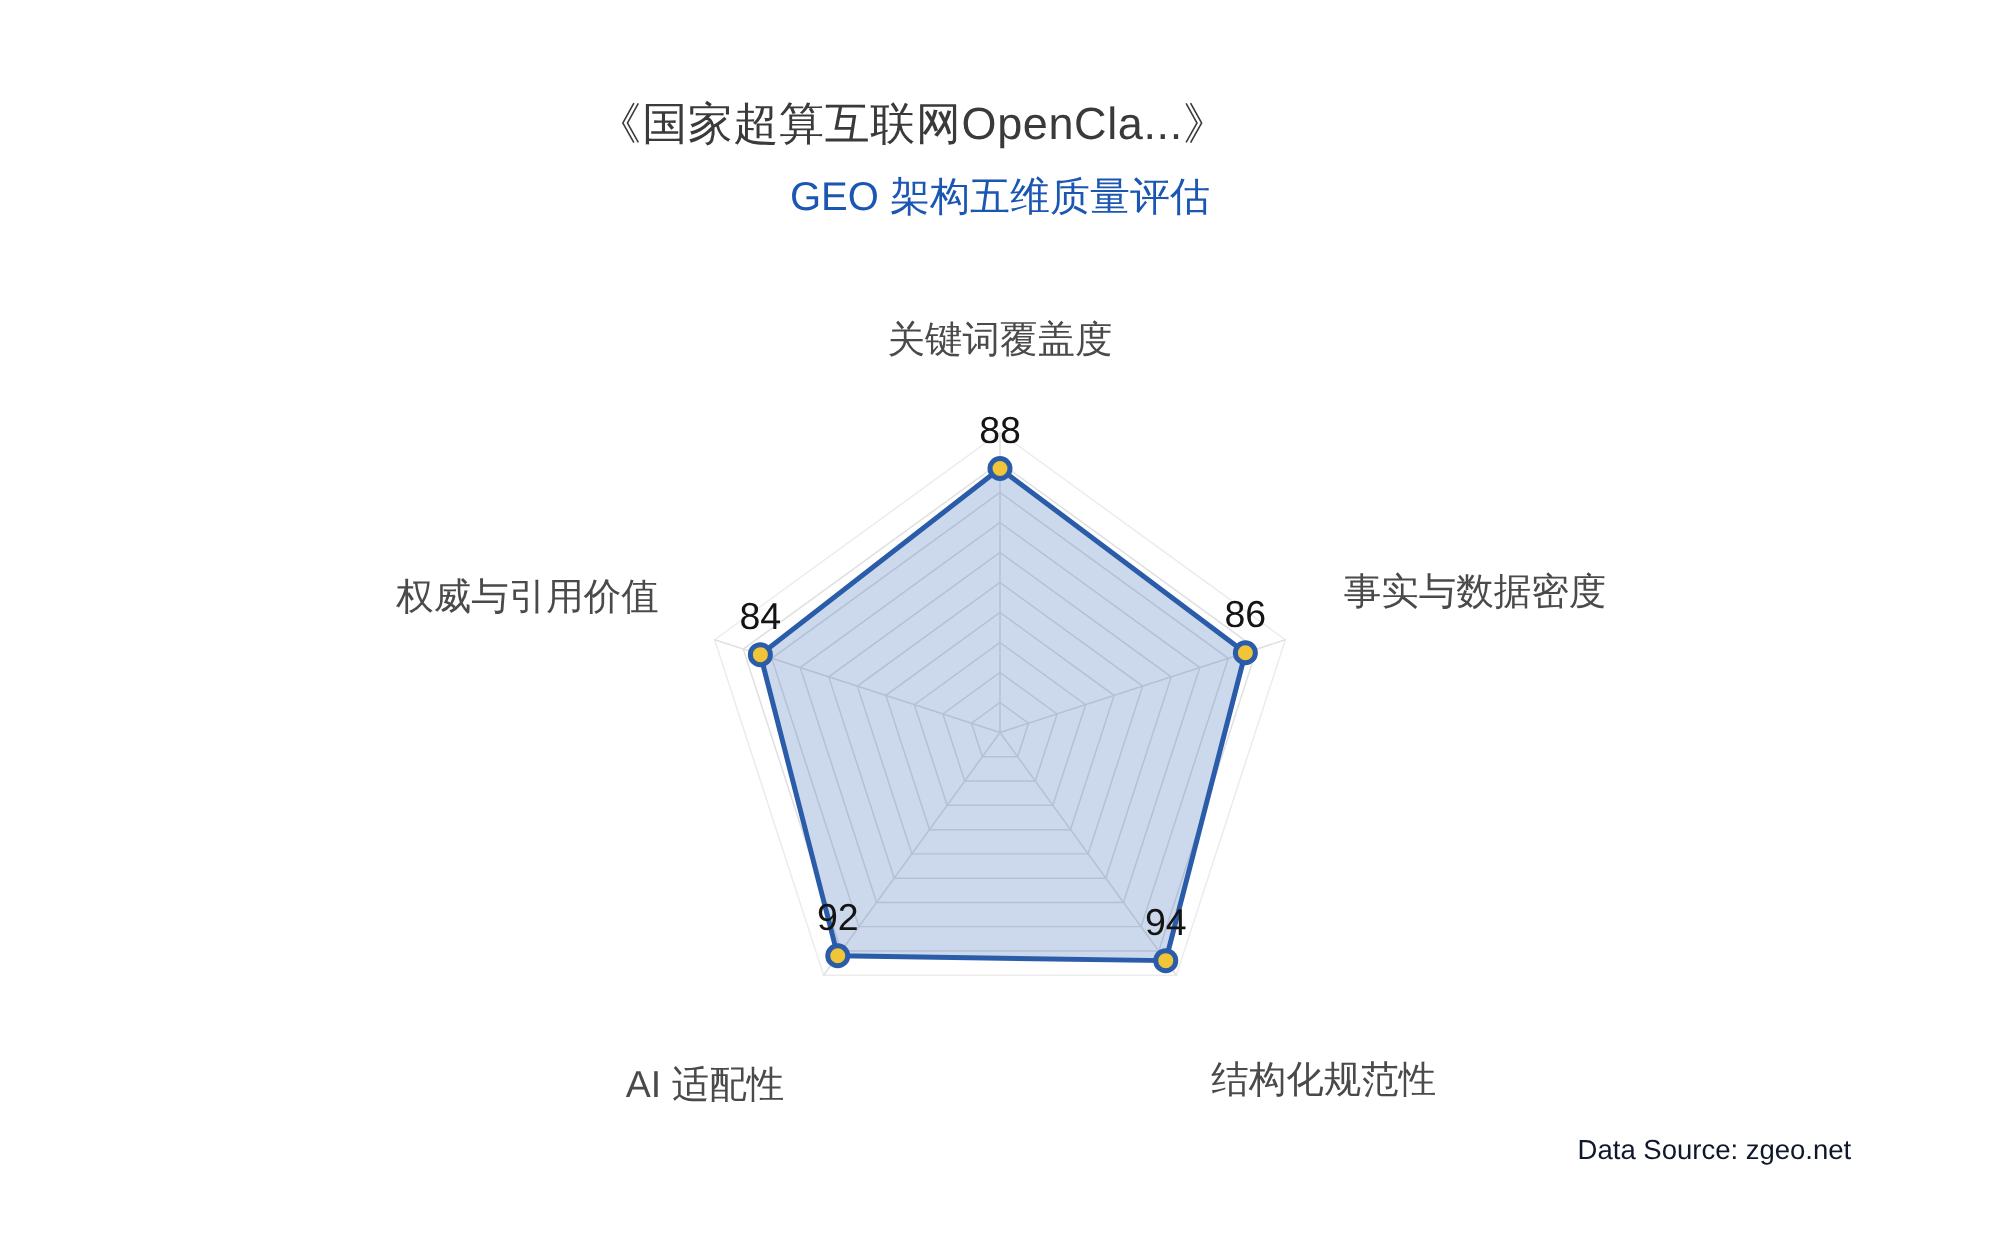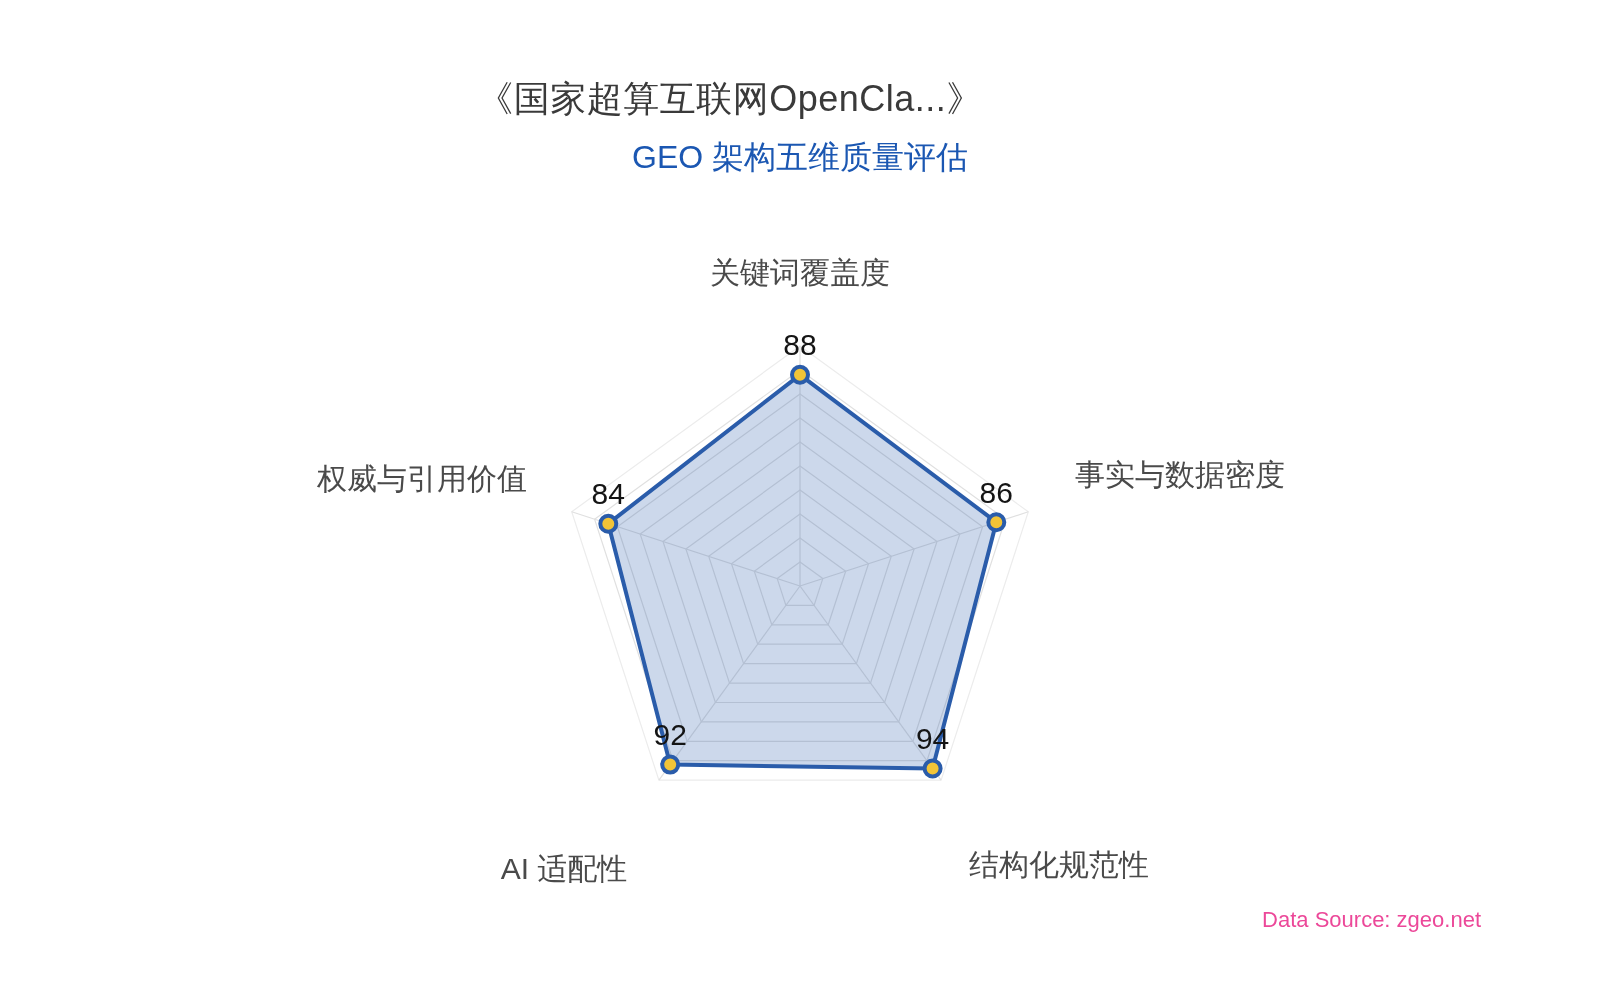--- a/index.html
+++ b/index.html
@@ -56,14 +56,14 @@
       <circle cx="670.2" cy="764.6" r="8" fill="#f2c437" stroke="#2a5caa" stroke-width="4"></circle>
       <text x="670.2" y="734.6" text-anchor="middle" dominant-baseline="central" font-size="30" fill="#141414">92</text>
       <circle cx="608.3" cy="523.7" r="8" fill="#f2c437" stroke="#2a5caa" stroke-width="4"></circle>
       <text x="608.3" y="493.7" text-anchor="middle" dominant-baseline="central" font-size="30" fill="#141414">84</text>
       <text x="800" y="272" text-anchor="middle" dominant-baseline="central" font-size="30" fill="#4a4a4a">关键词覆盖度</text>
       <text x="1075" y="474" text-anchor="start" dominant-baseline="central" font-size="30" fill="#4a4a4a">事实与数据密度</text>
       <text x="1059" y="864" text-anchor="middle" dominant-baseline="central" font-size="30" fill="#4a4a4a">结构化规范性</text>
       <text x="564" y="868" text-anchor="middle" dominant-baseline="central" font-size="30" fill="#4a4a4a">AI 适配性</text>
       <text x="527" y="478" text-anchor="end" dominant-baseline="central" font-size="30" fill="#4a4a4a">权威与引用价值</text>
     </svg>
-  <div class="data-source" style="color: #ec4899;">Data Source: zgeo.net</div>
+  <div class="data-source" style="color: #0f172a;">Data Source: zgeo.net</div>
 </div>
 
 </body></html>

